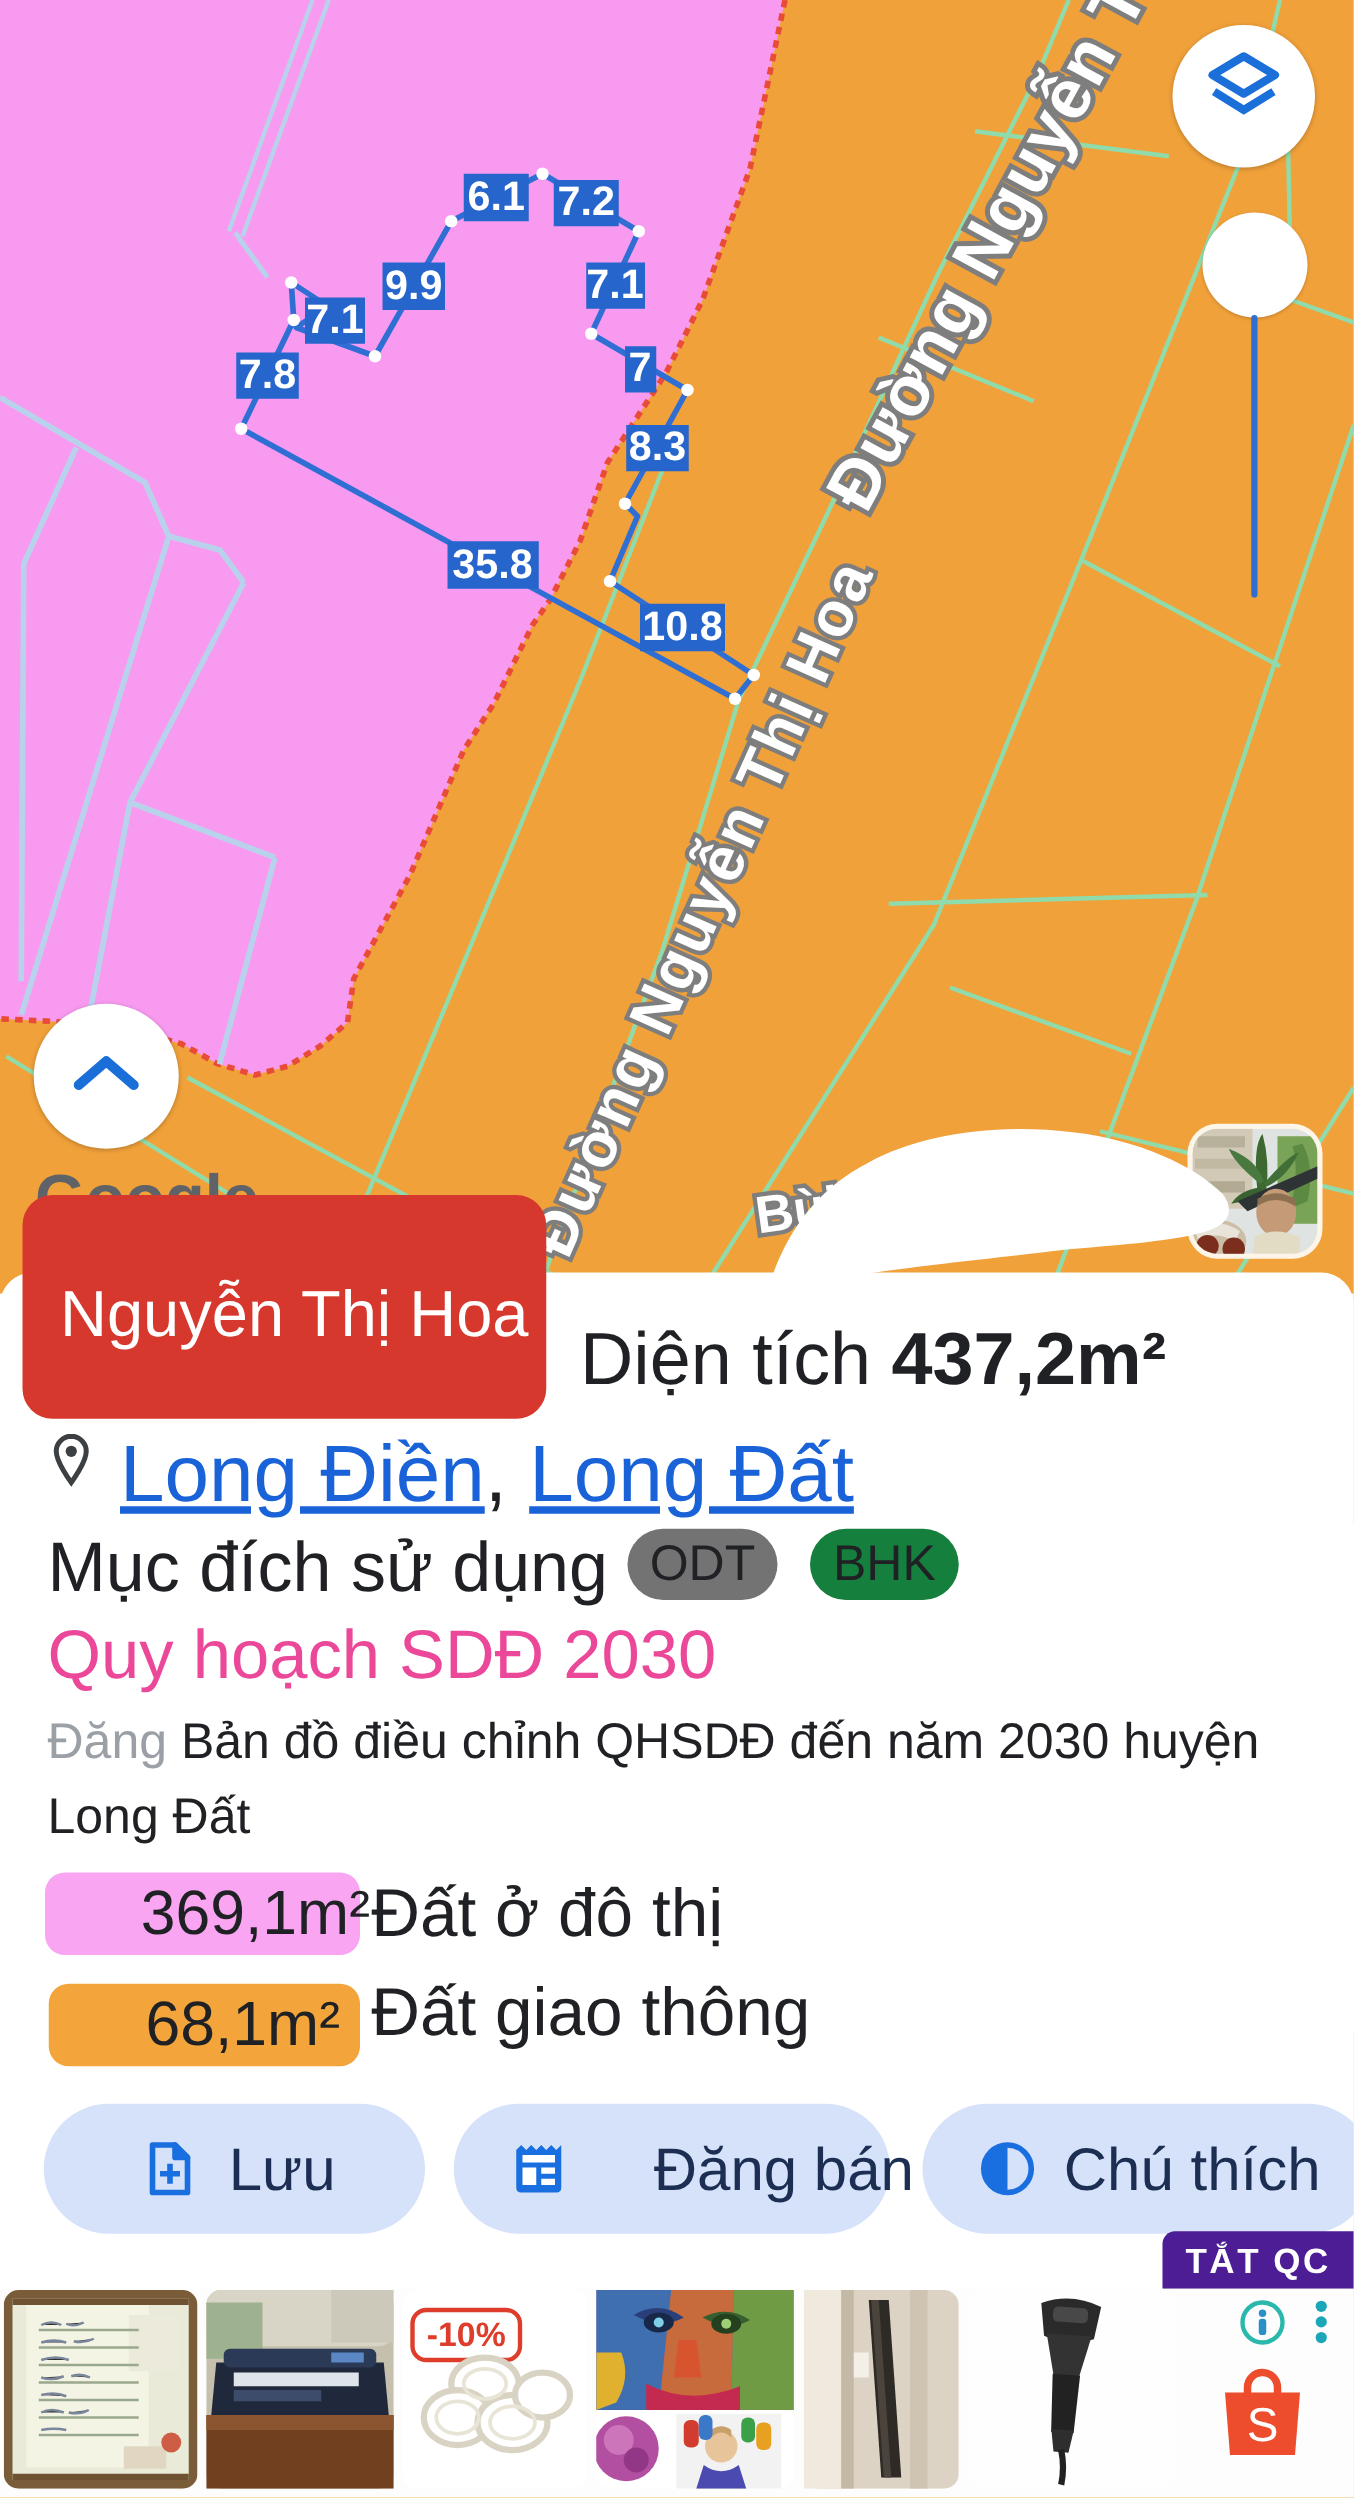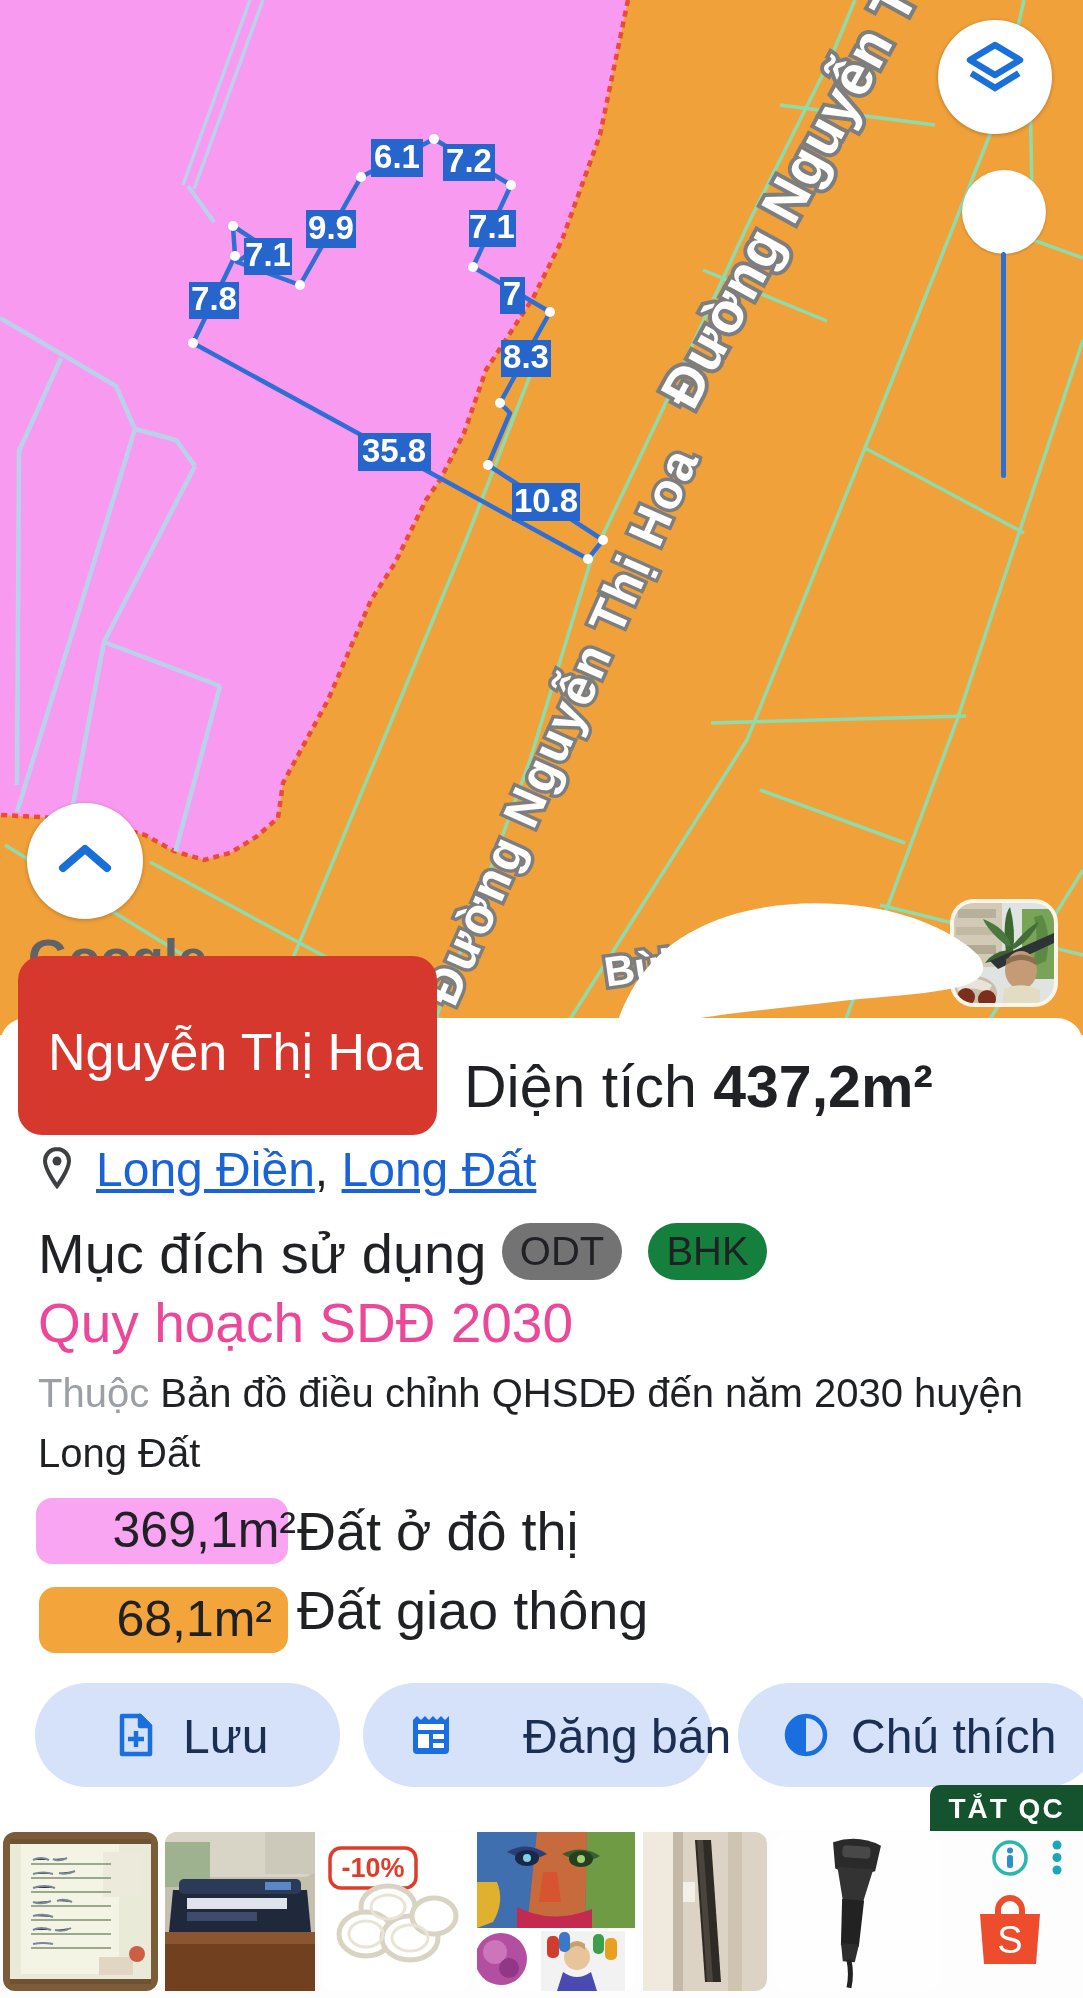--- a/index.html
+++ b/index.html
@@ -159,31 +159,31 @@
 <div class="abs" style="left:464px;top:1053px;font-size:59px;color:#1f2124;">Diện tích <b>437,2m²</b></div>
 
 <div class="abs" style="left:18px;top:956px;width:419px;height:179px;background:#d7382d;border-radius:24px;"></div>
 <div class="abs" style="left:48px;top:1022px;font-size:52px;color:#ffffff;">Nguyễn Thị Hoa</div>
 
 <svg class="abs" style="left:42px;top:1146px;" width="30" height="46" viewBox="0 0 30 46">
 <path d="M15,3 C8.4,3 3,8.4 3,15 C3,24 15,40 15,40 C15,40 27,24 27,15 C27,8.4 21.6,3 15,3 Z" fill="none" stroke="#3c4043" stroke-width="4"></path>
 <circle cx="15" cy="15" r="4.5" fill="#3c4043"></circle>
 </svg>
 
-<div class="abs" style="left:96px;top:1142px;font-size:48px;color:#1a62d8;"><span style="text-decoration:underline;">Long Điền</span><span style="color:#1f2124;">,</span> <span style="text-decoration:underline;">Long Đất</span></div>
+<div class="abs" style="left:96px;top:1142px;font-size:64px;color:#1a62d8;"><span style="text-decoration:underline;">Long Điền</span><span style="color:#1f2124;">,</span> <span style="text-decoration:underline;">Long Đất</span></div>
 
 <div class="abs" style="left:38px;top:1221px;font-size:56px;color:#1f2124;">Mục đích sử dụng</div>
 
 <div class="abs" style="left:502px;top:1223px;width:120px;height:57px;background:#737373;border-radius:29px;text-align:center;line-height:57px;font-size:40px;color:#1f2124;">ODT</div>
 
 <div class="abs" style="left:648px;top:1223px;width:119px;height:57px;background:#15803d;border-radius:29px;text-align:center;line-height:57px;font-size:40px;color:#1f2124;">BHK</div>
 
 <div class="abs" style="left:38px;top:1291px;font-size:55px;color:#ec4899;">Quy hoạch SDĐ 2030</div>
 
-<div class="abs" style="left:38px;top:1363px;font-size:40px;line-height:60px;color:#1f2124;"><span style="color:#9aa0a6;">Thuộc</span> Bản đồ điều chỉnh QHSDĐ đến năm 2030 huyện<br>Long Đất</div>
+<div class="abs" style="left:38px;top:1363px;font-size:40px;line-height:60px;color:#1f2124;"><span style="color:#9aa0a6;">Đăng</span> Bản đồ điều chỉnh QHSDĐ đến năm 2030 huyện<br>Long Đất</div>
 
 <div class="abs" style="left:36px;top:1498px;width:252px;height:66px;background:#f9a5f2;border-radius:16px;"></div>
 <div class="abs" style="left:36px;top:1501px;width:236px;font-size:50px;color:#1f2124;text-align:right;margin-left:24px;">369,1m²</div>
 
 <div class="abs" style="left:297px;top:1500px;font-size:54px;color:#1f2124;">Đất ở đô thị</div>
 
 <div class="abs" style="left:39px;top:1587px;width:249px;height:66px;background:#f3a53b;border-radius:16px;"></div>
 <div class="abs" style="left:39px;top:1590px;width:233px;font-size:50px;color:#1f2124;text-align:right;">68,1m²</div>
 
 <div class="abs" style="left:297px;top:1579px;font-size:54px;color:#1f2124;">Đất giao thông</div>
@@ -206,21 +206,21 @@
 </svg>
 <div class="abs" style="left:475px;top:1709px;font-size:48px;color:#1c2f52;margin-left:48px;">Đăng bán</div>
 
 <div class="abs" style="left:738px;top:1683px;width:360px;height:104px;background:#d6e2fa;border-radius:52px;"></div>
 <svg class="abs" style="left:783px;top:1712px;" width="46" height="46" viewBox="0 0 46 46">
 <circle cx="23" cy="23" r="19" fill="none" stroke="#1a6fe0" stroke-width="4.5"></circle>
 <path d="M23,4 A19,19 0 0 0 23,42 Z" fill="#1a6fe0"></path>
 </svg>
 <div class="abs" style="left:851px;top:1709px;font-size:48px;color:#1c2f52;">Chú thích</div>
 
-<div class="abs" style="left:930px;top:1785px;width:153px;height:46px;background:#14532d;border-radius:10px 0 0 0;color:#fff;font-size:28px;font-weight:bold;letter-spacing:2px;text-align:center;line-height:48px;">TẮT QC</div>
+<div class="abs" style="left:930px;top:1785px;width:153px;height:46px;background:#4c1d95;border-radius:10px 0 0 0;color:#fff;font-size:28px;font-weight:bold;letter-spacing:2px;text-align:center;line-height:48px;">TẮT QC</div>
 
 <div class="abs" style="left:0;top:1831px;width:1083px;height:167px;background:#fdfdfd;"></div>
 
 <svg class="abs" style="left:3px;top:1832px;" width="155" height="159" viewBox="0 0 155 159">
 <rect x="0" y="0" width="155" height="159" rx="12" fill="#7a5c38"></rect>
 <rect x="7" y="7" width="141" height="145" fill="#e9ead8"></rect>
 <rect x="18" y="12" width="98" height="130" fill="#f4f4e4"></rect>
 <rect x="100" y="20" width="40" height="45" fill="#eceadb"></rect>
 <g stroke="#9aa88e" stroke-width="2">
 <path d="M28,32 L108,32 M28,46 L108,46 M28,60 L108,60 M28,74 L108,74 M28,88 L108,88 M28,102 L108,102 M28,116 L108,116"></path>

